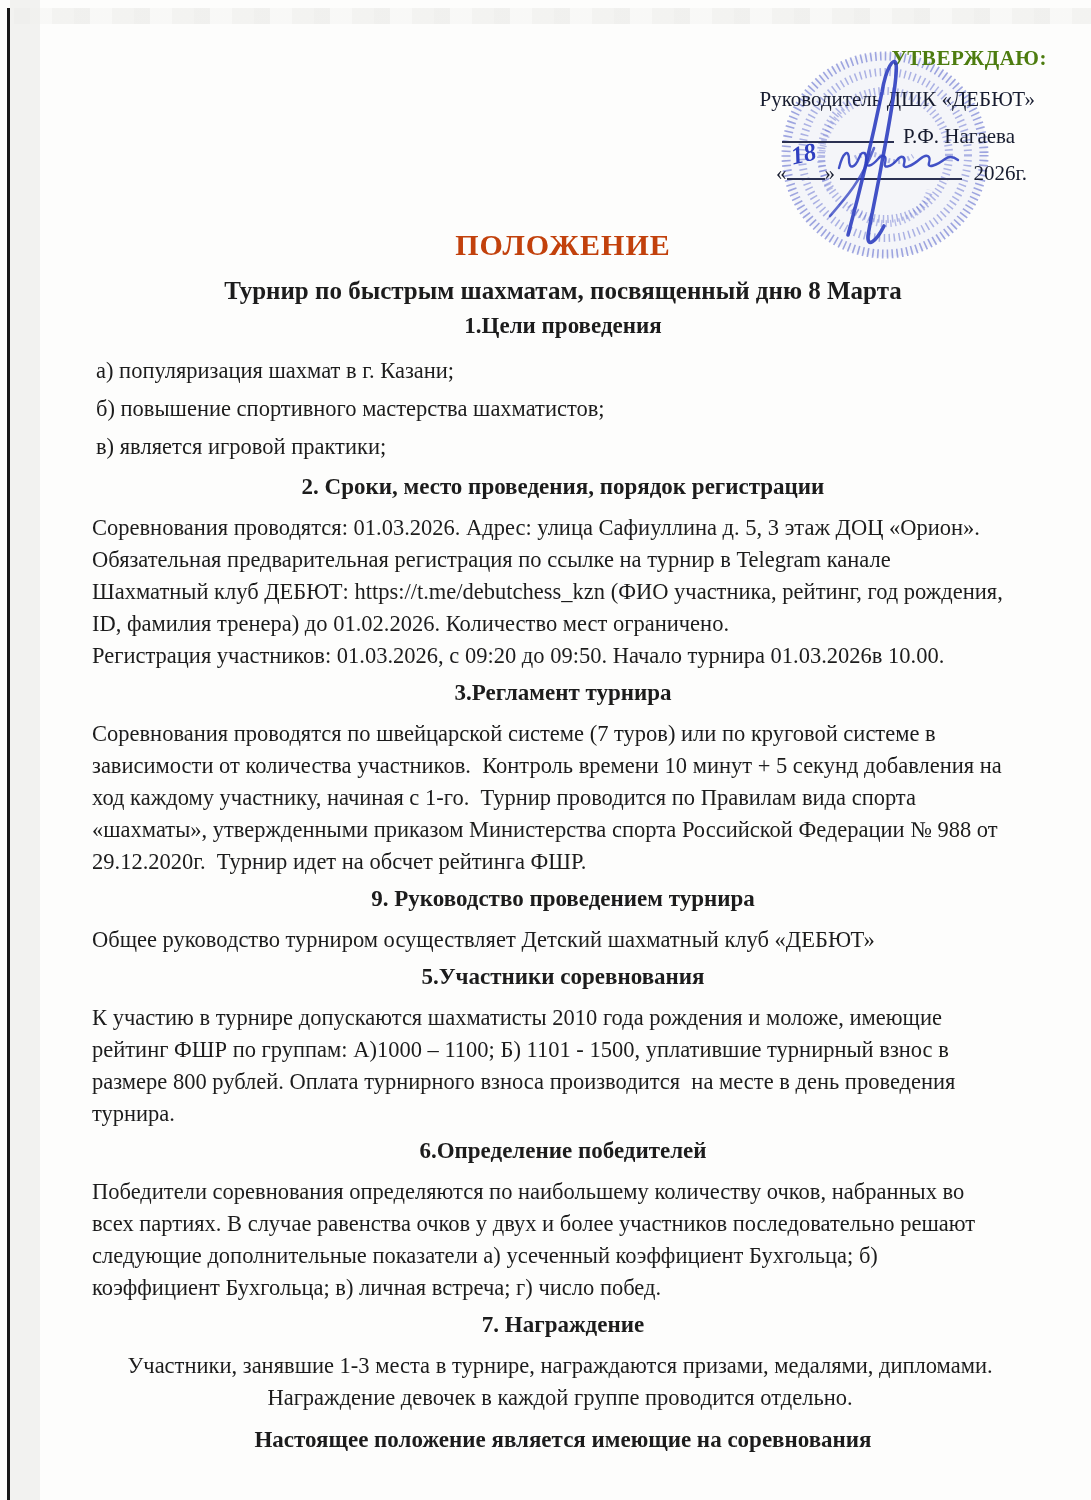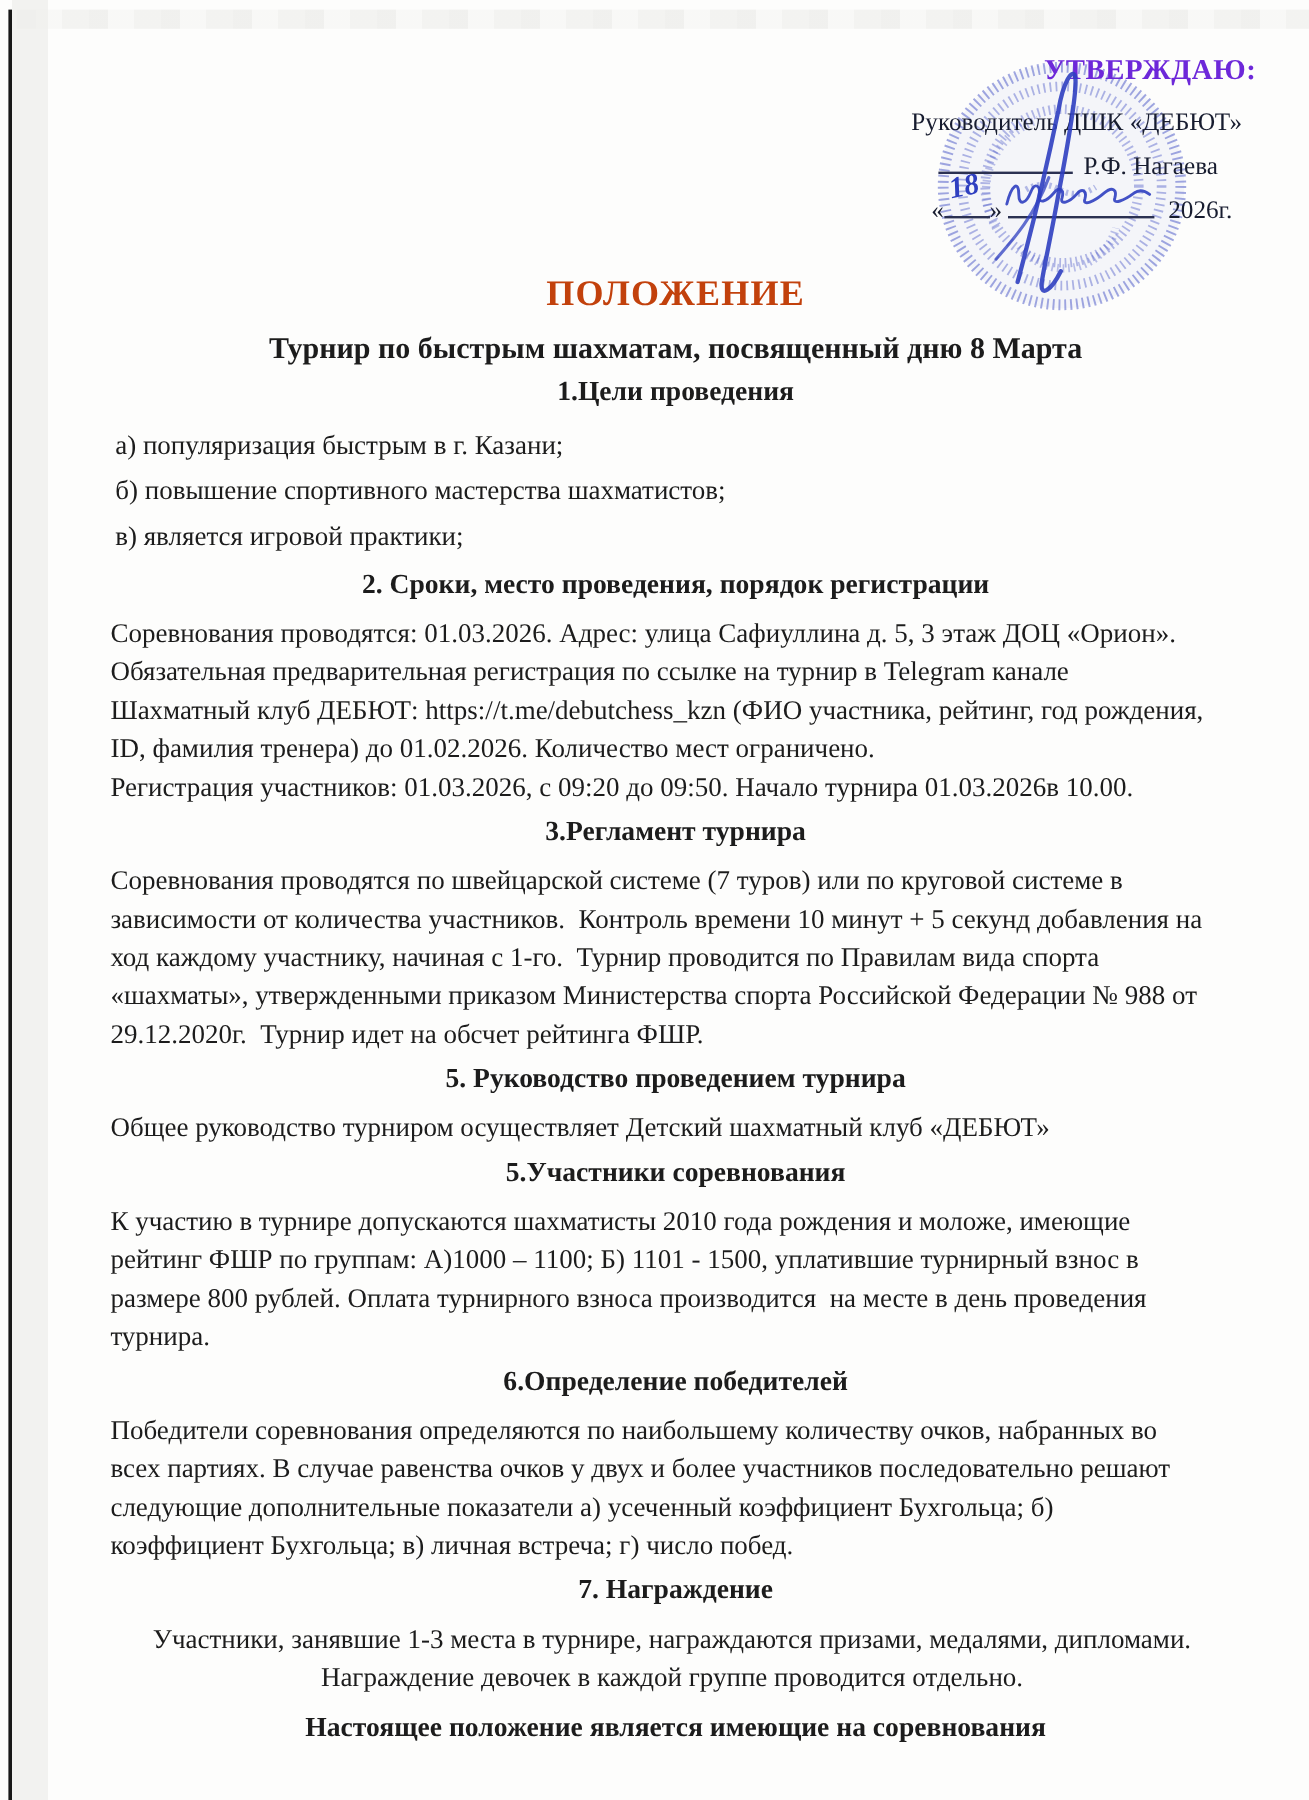--- a/index.html
+++ b/index.html
@@ -17,21 +17,21 @@
   .scan-left-band{position:absolute;left:10px;top:0;width:30px;height:1500px;background:#efefec;opacity:.8;}
   .scan-top-band{
     position:absolute;left:14px;right:0;top:8px;height:16px;opacity:.55;
     background:repeating-linear-gradient(90deg,#e6e6e3 0 16px,#f4f4f2 16px 38px,#ebebe8 38px 60px);
   }
   
   .approval{
     position:absolute;top:46px;right:44px;width:420px;text-align:right;
     color:#171c2f;z-index:2;
   }
-  .appr-label{font-size:24px;font-weight:bold;letter-spacing:.5px;margin-bottom:16px;color:#6d28d9;}
+  .appr-label{font-size:21px;font-weight:bold;letter-spacing:.5px;margin-bottom:16px;color:#4d7c0f;}
   .appr-role{font-size:21px;margin:0 12px 12px 0;}
   .appr-name-row{font-size:21px;margin:0 32px 12px 0;}
   .sig-line{display:inline-block;width:112px;border-bottom:2px solid #2b3152;height:16px;margin-right:4px;}
   .appr-date-row{font-size:21px;margin-right:20px;white-space:nowrap;}
   .day-line{display:inline-block;width:38px;border-bottom:2px solid #2b3152;height:16px;text-align:center;position:relative;}
   .hand-day{
     position:absolute;left:4px;top:-22px;display:inline-block;color:#2f3fc0;
     font-size:25px;font-style:italic;font-weight:600;transform:rotate(-12deg);
   }
   .month-line{display:inline-block;width:122px;border-bottom:2px solid #2b3152;height:16px;position:relative;}
@@ -91,33 +91,33 @@
       <span class="appr-year">2026г.</span>
     </div>
   </div>
 
   <div class="doc">
     <div class="title">ПОЛОЖЕНИЕ</div>
     <div class="subtitle">Турнир по быстрым шахматам, посвященный дню 8 Марта</div>
 
     <div class="sec-h">1.Цели проведения</div>
     <div class="goals">
-      <div class="item">а) популяризация быстрым в г. Казани;</div>
+      <div class="item">а) популяризация шахмат в г. Казани;</div>
       <div class="item">б) повышение спортивного мастерства  шахматистов;</div>
       <div class="item">в) является игровой практики;</div>
     </div>
 
     <div class="sec-h">2. Сроки, место проведения, порядок регистрации</div>
     <p class="para"><span>Соревнования проводятся: 01.03.2026. Адрес: улица Сафиуллина д. 5, 3 этаж ДОЦ «Орион». Обязательная предварительная регистрация по ссылке на турнир в Telegram канале Шахматный клуб ДЕБЮТ: </span><span class="bold-link">https://t.me/debutchess_kzn</span><span> (ФИО участника, рейтинг, год рождения, ID, фамилия тренера) до 01.02.2026. Количество мест ограничено.</span></p>
     <p class="para">Регистрация участников: 01.03.2026, с 09:20 до 09:50. Начало турнира 01.03.2026в 10.00.</p>
 
     <div class="sec-h">3.Регламент турнира</div>
     <p class="para">Соревнования проводятся по швейцарской системе (7 туров) или по круговой системе в зависимости от количества участников.  Контроль времени 10 минут + 5 секунд добавления на ход каждому участнику, начиная с 1-го.  Турнир проводится по Правилам вида спорта «шахматы», утвержденными приказом Министерства спорта Российской Федерации № 988 от 29.12.2020г.  Турнир идет на обсчет рейтинга ФШР.</p>
 
-    <div class="sec-h">5. Руководство проведением турнира</div>
+    <div class="sec-h">9. Руководство проведением турнира</div>
     <p class="para">Общее руководство турниром осуществляет Детский шахматный клуб «ДЕБЮТ»</p>
 
     <div class="sec-h">5.Участники соревнования</div>
     <p class="para">К участию в турнире допускаются шахматисты 2010 года рождения и моложе, имеющие рейтинг ФШР по группам: А)1000 – 1100; Б) 1101 - 1500, уплатившие турнирный взнос в размере 800 рублей. Оплата турнирного взноса производится  на месте в день проведения турнира.</p>
 
     <div class="sec-h">6.Определение победителей</div>
     <p class="para">Победители соревнования определяются по наибольшему количеству очков, набранных во всех партиях. В случае равенства очков у двух и более участников последовательно решают следующие дополнительные показатели а) усеченный коэффициент Бухгольца; б) коэффициент Бухгольца; в) личная встреча; г) число побед.</p>
 
     <div class="sec-h">7. Награждение</div>
     <div class="center-line">Участники, занявшие 1-3 места в турнире, награждаются призами, медалями, дипломами.</div>

